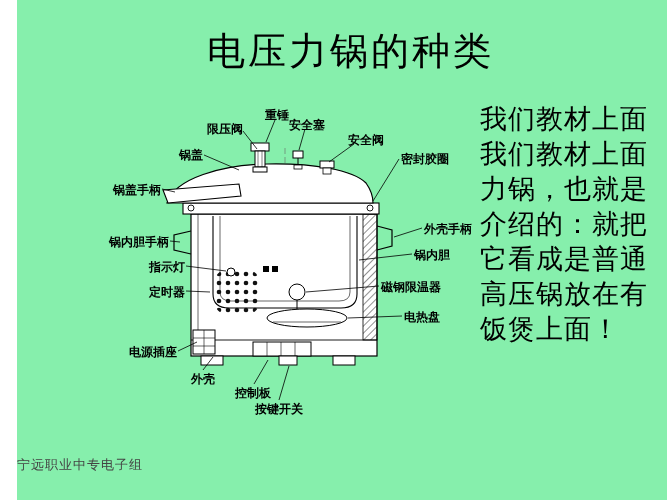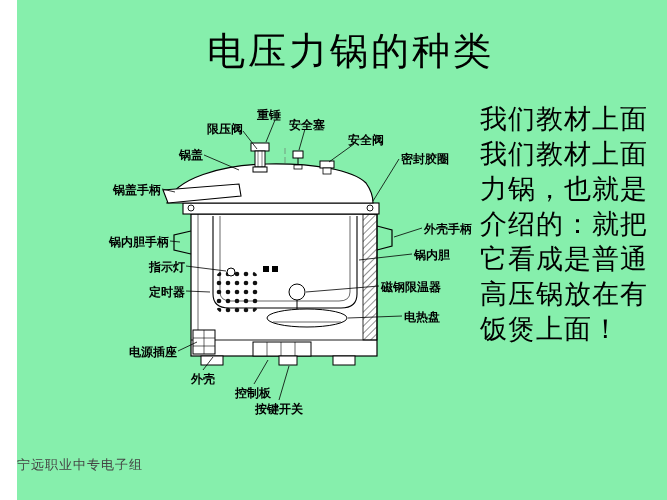--- a/index.html
+++ b/index.html
@@ -138,21 +138,21 @@
       <line x1="362" y1="286" x2="289" y2="292"></line>
       <line x1="385" y1="316" x2="331" y2="318"></line>
       <line x1="161" y1="351" x2="180" y2="342"></line>
       <line x1="186" y1="370" x2="196" y2="357"></line>
       <line x1="237" y1="384" x2="251" y2="360"></line>
       <line x1="262" y1="400" x2="272" y2="366"></line>
     </g>
   </svg>
 
   <div class="dlabel" style="left:190px;top:121px">限压阀</div>
-  <div class="dlabel" style="left:240px;top:107px">重锤</div>
+  <div class="dlabel" style="left:248px;top:107px">重锤</div>
   <div class="dlabel" style="left:272px;top:117px">安全塞</div>
   <div class="dlabel" style="left:331px;top:132px">安全阀</div>
   <div class="dlabel" style="left:384px;top:151px">密封胶圈</div>
   <div class="dlabel" style="left:162px;top:147px">锅盖</div>
   <div class="dlabel" style="left:96px;top:182px">锅盖手柄</div>
   <div class="dlabel" style="left:92px;top:234px">锅内胆手柄</div>
   <div class="dlabel" style="left:407px;top:221px">外壳手柄</div>
   <div class="dlabel" style="left:397px;top:247px">锅内胆</div>
   <div class="dlabel" style="left:132px;top:259px">指示灯</div>
   <div class="dlabel" style="left:132px;top:284px">定时器</div>

